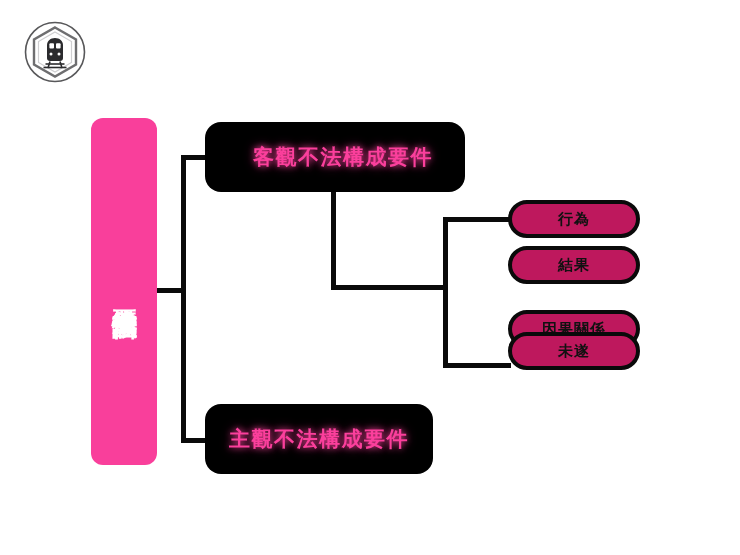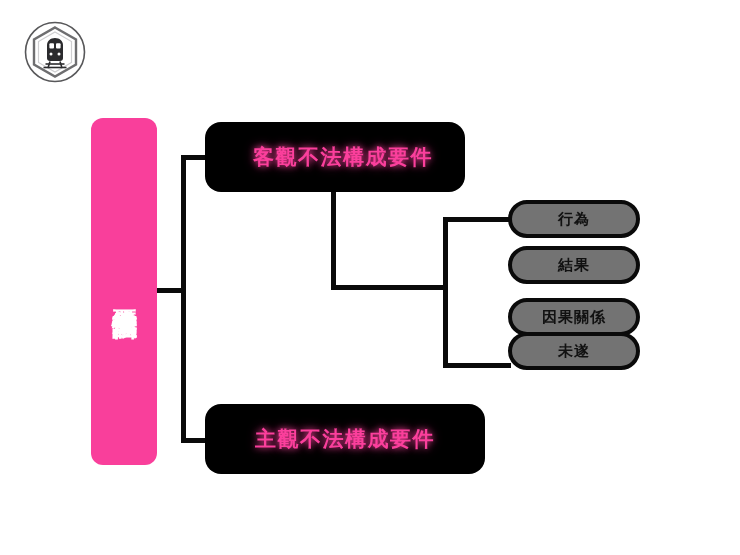--- a/index.html
+++ b/index.html
@@ -77,48 +77,48 @@
   #node-objective {
     left: 205px;
     top: 122px;
     width: 260px;
     height: 70px;
     padding-left: 16px;
   }
   #node-subjective {
     left: 205px;
     top: 404px;
-    width: 280px;
+    width: 228px;
     height: 70px;
   }
 
   
   .white-node {
     position: absolute;
     left: 508px;
     width: 132px;
     height: 38px;
-    background: #737373;
+    background: #be185d;
     border: 4px solid #0a0a0a;
     border-radius: 19px;
     display: flex;
     align-items: center;
     justify-content: center;
     box-sizing: border-box;
   }
   .white-node .node-label {
     color: #111111;
     font-size: 15px;
     font-weight: 700;
     letter-spacing: 1px;
     white-space: nowrap;
   }
   #leaf-0 { top: 200px; }
   #leaf-1 { top: 246px; }
-  #leaf-2 { top: 298px; }
+  #leaf-2 { top: 310px; }
   #leaf-3 { top: 332px; }
 
   
   .conn {
     position: absolute;
     background: #0a0a0a;
   }
   
   #conn-root-stem {
     left: 157px;

